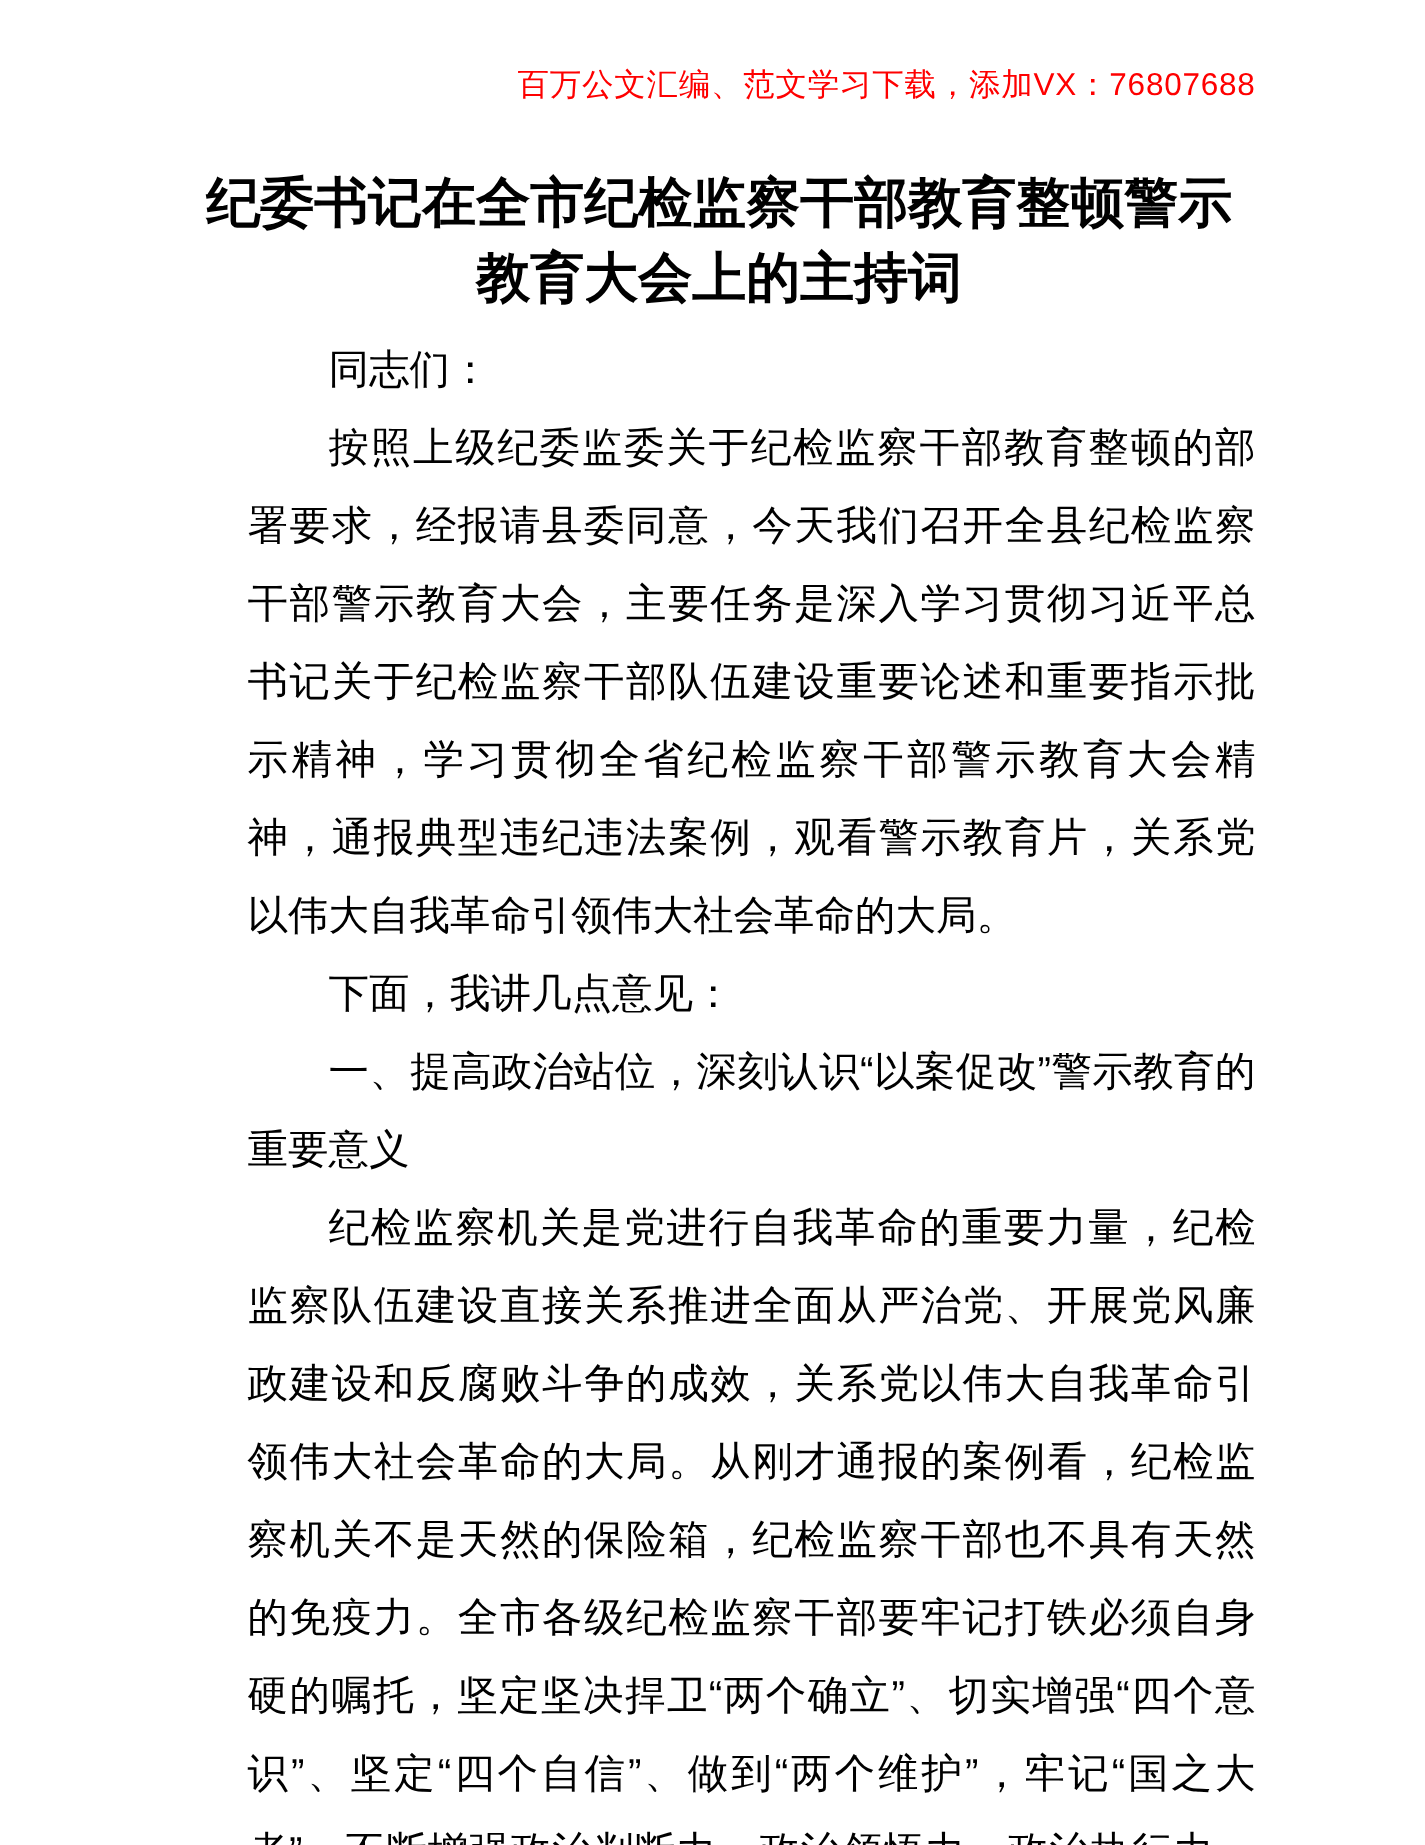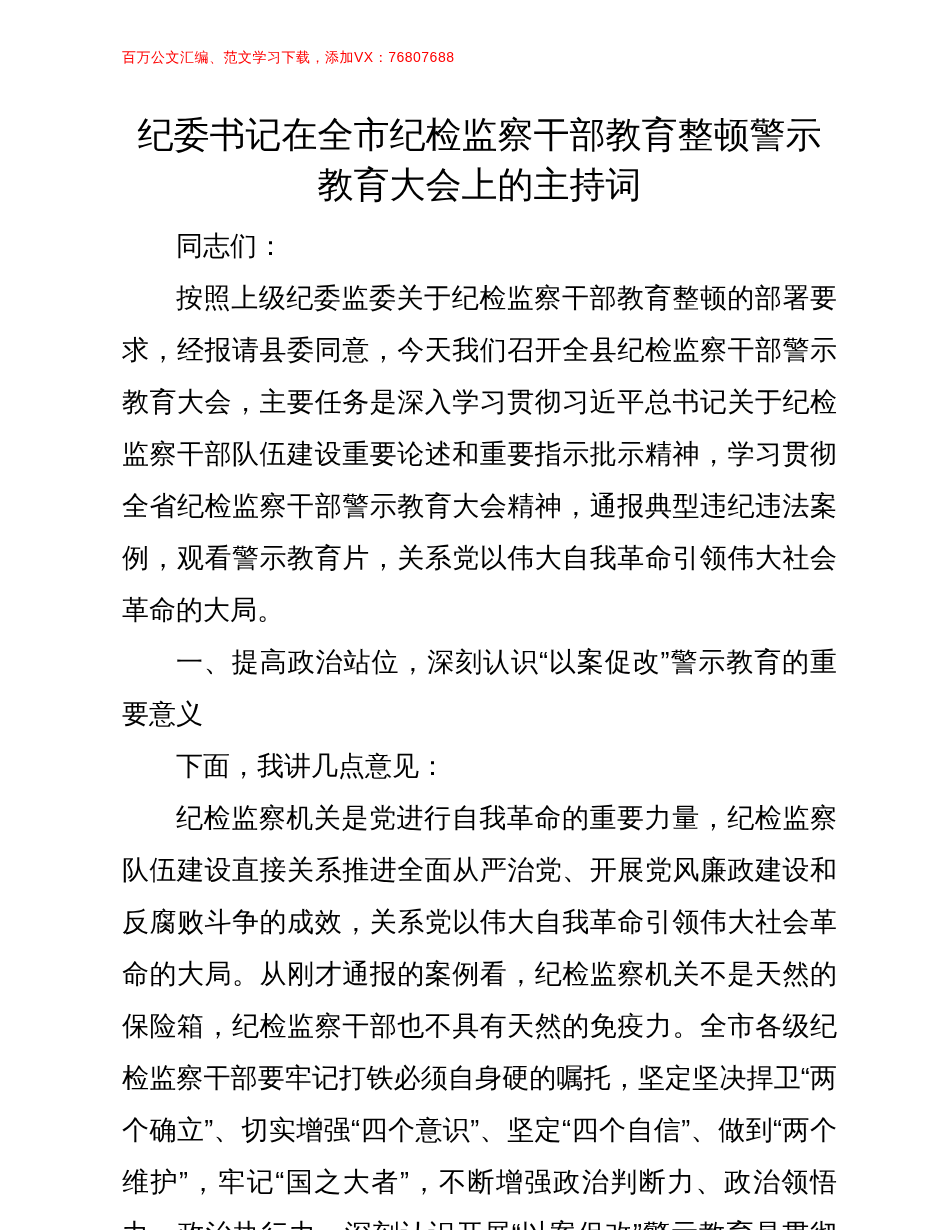--- a/index.html
+++ b/index.html
@@ -11,51 +11,52 @@
     font-family: "Liberation Sans", "DejaVu Sans", sans-serif;
     color: #000000;
   }
   .page {
     width: 950px;
     height: 1230px;
     background: #ffffff;
     padding: 44px 113px 0 122px;
   }
   .notice {
-    text-align: left;
-    font-size: 14px;
+    text-align: right;
+    font-size: 21px;
     line-height: 26px;
     letter-spacing: 0.5px;
     
   }
   .doc-title {
     margin-top: 40px;
     margin-bottom: 10px;
     text-align: center;
     font-size: 36px;
-    font-weight: normal;
+    font-weight: bold;
     line-height: 50px;
     color: #000000;
   }
   .doc-body p {
     font-size: 27px;
     line-height: 52px;
     text-indent: 2em;
     text-align: justify;
     color: #000000;
+    margin-left: 43px;
   }
 </style>
 </head>
 <body>
 
 <div class="page">
   <div class="notice" style="color: rgb(254, 0, 0);">百万公文汇编、范文学习下载，添加VX：76807688</div>
 
   <h1 class="doc-title">纪委书记在全市纪检监察干部教育整顿警示教育大会上的主持词</h1>
 
   <div class="doc-body">
     <p>同志们：</p>
     <p>按照上级纪委监委关于纪检监察干部教育整顿的部署要求，经报请县委同意，今天我们召开全县纪检监察干部警示教育大会，主要任务是深入学习贯彻习近平总书记关于纪检监察干部队伍建设重要论述和重要指示批示精神，学习贯彻全省纪检监察干部警示教育大会精神，通报典型违纪违法案例，观看警示教育片，关系党以伟大自我革命引领伟大社会革命的大局。</p>
+    <p>下面，我讲几点意见：</p>
     <p>一、提高政治站位，深刻认识“以案促改”警示教育的重要意义</p>
-    <p>下面，我讲几点意见：</p>
     <p>纪检监察机关是党进行自我革命的重要力量，纪检监察队伍建设直接关系推进全面从严治党、开展党风廉政建设和反腐败斗争的成效，关系党以伟大自我革命引领伟大社会革命的大局。从刚才通报的案例看，纪检监察机关不是天然的保险箱，纪检监察干部也不具有天然的免疫力。全市各级纪检监察干部要牢记打铁必须自身硬的嘱托，坚定坚决捍卫“两个确立”、切实增强“四个意识”、坚定“四个自信”、做到“两个维护”，牢记“国之大者”，不断增强政治判断力、政治领悟力、政治执行力，深刻认识开展“以案促改”警示教育是贯彻落实中</p>
   </div>
 </div>
 
 </body></html>

